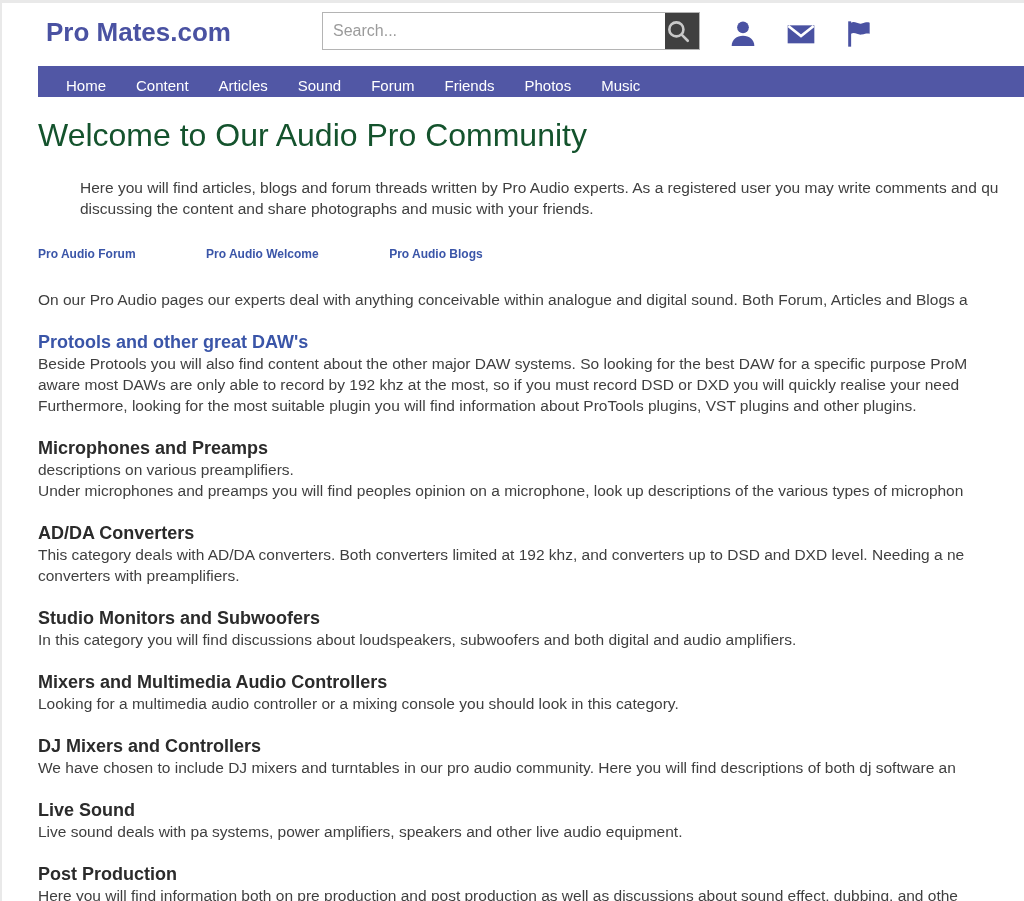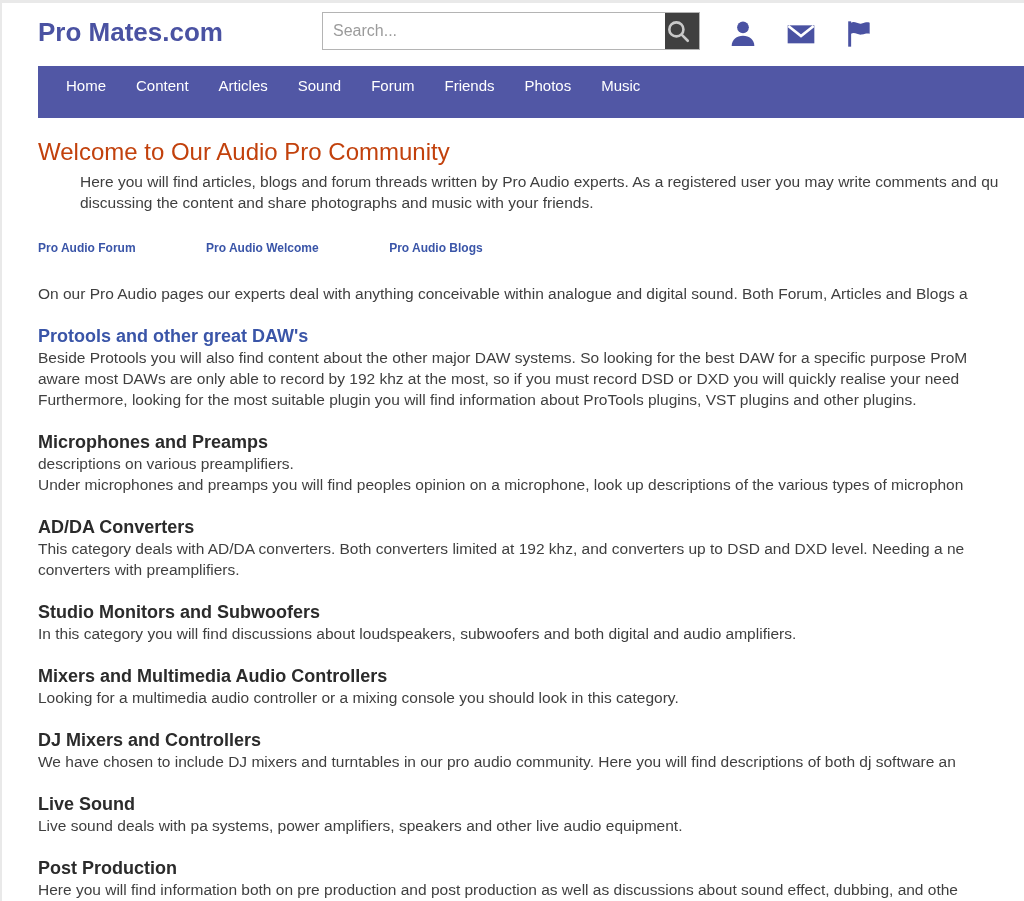--- a/index.html
+++ b/index.html
@@ -19,21 +19,21 @@
     border-left:2px solid #e9e9e9;
   }
   
   .header{
     position:relative;
     height:63px;
     background:#fff;
   }
   .logo{
     position:absolute;
-    left:36px; top:14px;
+    left:44px; top:14px;
     font-size:26px;
     font-weight:bold;
     color:var(--brand);
     letter-spacing:0px;
   }
   .searchbox{
     position:absolute;
     left:320px; top:9px;
     width:378px; height:38px;
     border:1px solid #b4b4b4;
@@ -67,21 +67,21 @@
   .hicon{
     width:38px;height:38px;
     display:flex;align-items:center;justify-content:center;
     cursor:pointer;
     color:var(--brand);
   }
   .hicon svg{width:32px;height:32px;fill:var(--brand);}
   
   .navbar{
     margin-left:36px;
-    height:52px;
+    height:31px;
     background:var(--navbar);
     display:flex;
     align-items:stretch;
     padding-left:13px;
   }
   .nav-item{
     color:#ffffff;
     font-size:15px;
     line-height:40px;
     padding:0 15px;
@@ -89,24 +89,24 @@
     cursor:pointer;
     white-space:nowrap;
   }
   
   .content{
     padding-left:36px;
     padding-top:20px;
     width:100%;
   }
   .page-title{
-    font-size:24px;
+    font-size:32px;
     font-weight:400;
-    color:#c2410c;
-    margin-bottom:5px;
+    color:#14532d;
+    margin-bottom:23px;
     white-space:nowrap;
   }
   .tline{
     font-size:15.5px;
     line-height:21px;
     white-space:nowrap;
     overflow:hidden;
     color:var(--text);
   }
   .intro{margin-bottom:25px;margin-left:42px;}

